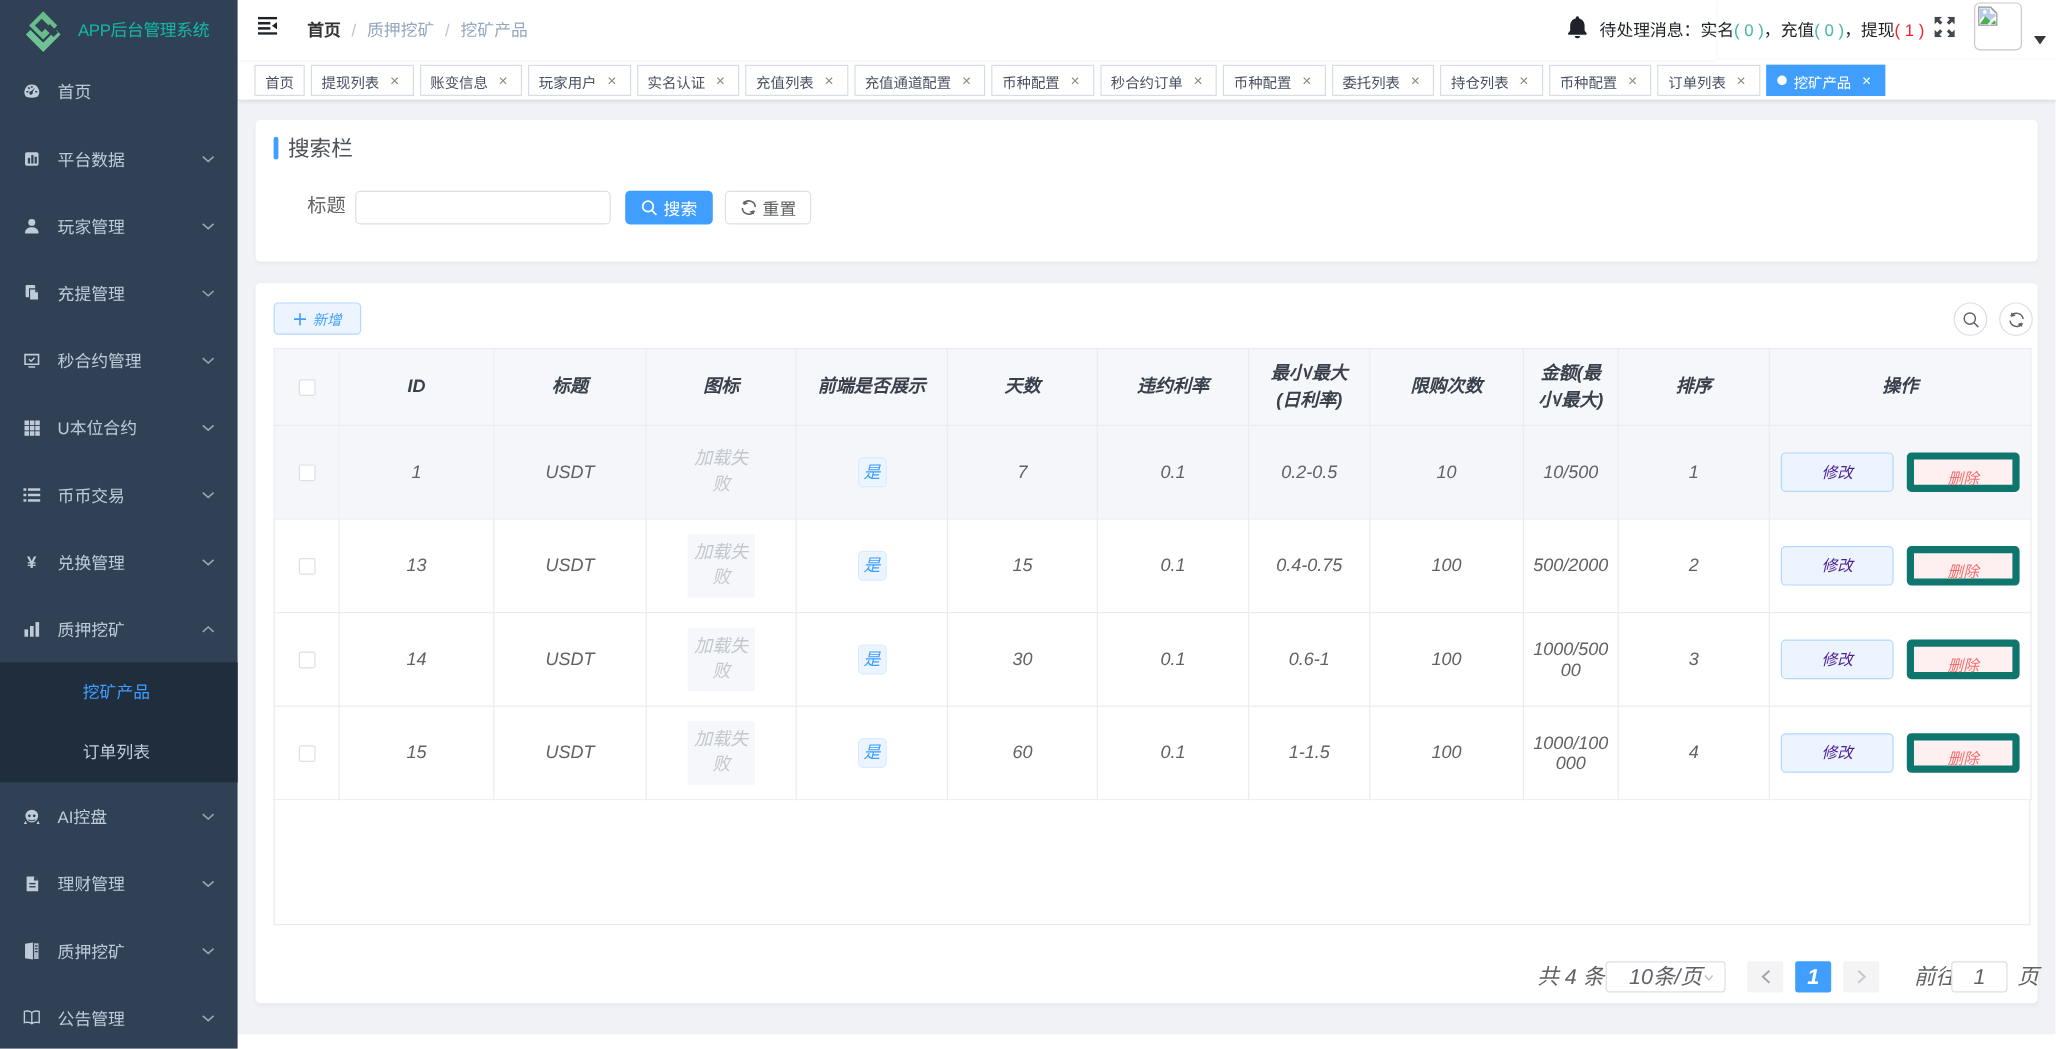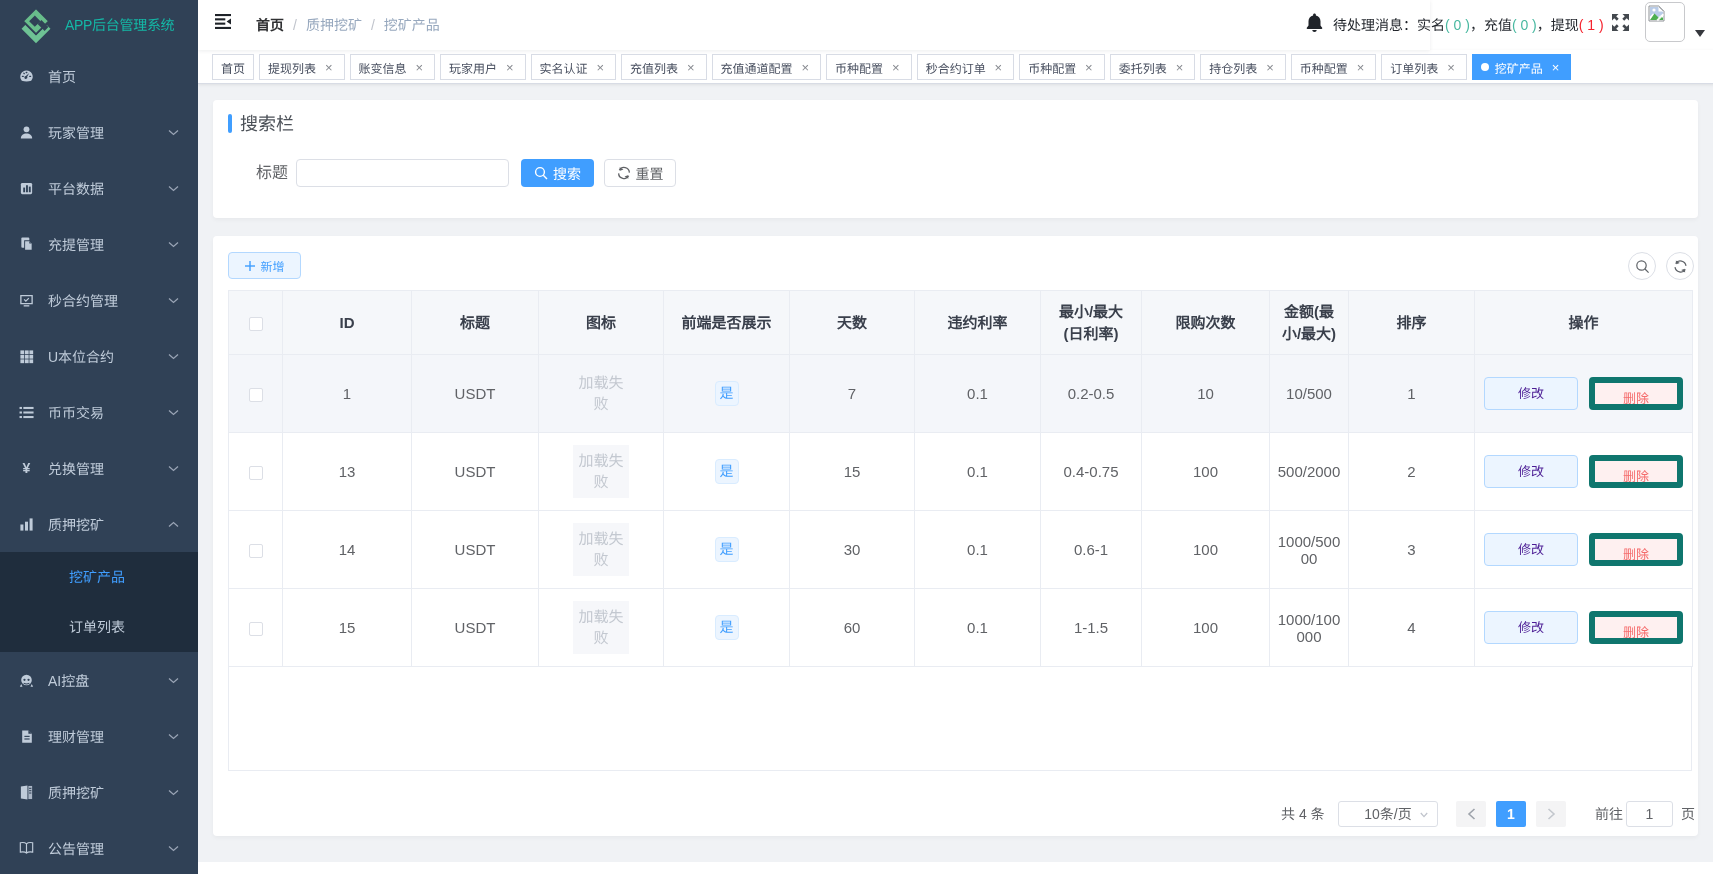--- a/index.html
+++ b/index.html
@@ -39,21 +39,21 @@
 .tag { display:inline-flex; align-items:center; height:26px; margin:4px 0 0 5px; padding:0 8px; border:1px solid #d8dce5; background:#fff; color:#495060; font-size:12px; vertical-align:top; }
 .tag .x { margin-left:6px; width:13.5px; text-align:center; font-size:13px; color:#86898f; font-family:"Liberation Sans",sans-serif; }
 .tag.active { background:#409eff; border-color:#409eff; color:#fff; }
 .tag.active .dot { width:8px; height:8px; border-radius:50%; background:#fff; margin-right:6px; }
 .tag.active .x { color:#fff; }
 
 
 .content-bg { position:absolute; left:198px; top:84px; width:1515px; height:778px; background:#f0f2f5; }
 .card { position:absolute; background:#fff; border-radius:4px; box-shadow:0 2px 4px rgba(0,0,0,.04); }
 .card1 { left:213px; top:100px; width:1485px; height:118px; }
-.card2 { left:213px; top:236px; width:1485px; height:600px; }
+.card2 { left:213px; top:236px; width:1485px; height:600px;font-style:italic; }
 
 .tbar { position:absolute; left:15px; top:14px; width:4px; height:19px; border-radius:2px; background:#409eff; }
 .ttitle { position:absolute; left:27px; top:9px; font-size:18px; font-weight:500; color:#4c5158; }
 .flabel { position:absolute; left:43px; top:59px; height:28px; line-height:28px; font-size:16px; color:#606266; }
 .finput { position:absolute; left:83px; top:59px; width:213px; height:28px; border:1px solid #dcdfe6; border-radius:4px; background:#fff; }
 .btn-search { position:absolute; left:308px; top:59px; width:73px; height:28px; background:#409eff; border-radius:4px; color:#fff; font-size:14px; display:flex; align-items:center; justify-content:center; }
 .btn-reset { position:absolute; left:391px; top:59px; width:72px; height:28px; background:#fff; border:1px solid #dcdfe6; border-radius:4px; color:#606266; font-size:14px; display:flex; align-items:center; justify-content:center; }
 .btn-search svg, .btn-reset svg { margin-right:5px; }
 
 .btn-add { position:absolute; left:15px; top:16px; width:73px; height:27px; background:#ecf5ff; border:1px solid #b3d8ff; border-radius:4px; color:#409eff; font-size:12px; display:flex; align-items:center; justify-content:center; }
@@ -70,21 +70,21 @@
 .ckb { display:inline-block; width:14px; height:14px; border:1px solid #dcdfe6; border-radius:2px; background:#fff; vertical-align:middle; }
 .imgfail { display:inline-block; width:56px; height:53px; background:#f6f7fa; color:#c3c8d0; font-size:15px; line-height:21px; padding-top:5px; }
 tr.hov .imgfail { background:transparent; }
 .tag-yes { display:inline-block; width:24px; height:25px; line-height:23px; background:#ecf5ff; border:1px solid #d9ecff; border-radius:4px; color:#409eff; font-size:14px; }
 .ops { display:flex; align-items:center; justify-content:center; gap:11px; }
 .btn-edit { width:94px; height:33px; line-height:31px; background:#ecf5ff; border:1px solid #b3d8ff; border-radius:4px; color:#4c1d95; font-size:13px; }
 .btn-del { width:94px; height:33px; line-height:31px; background:#fef0f0; border:6px solid #0f766e; border-radius:4px; color:#f56c6c; font-size:13px; }
 .empty-box { position:absolute; left:15px; top:431px; width:1464px; height:104px; border-left:1px solid #e9ecf2; border-right:1px solid #e9ecf2; border-bottom:1px solid #e9ecf2; background:#fff; }
 
 
-.pg { position:absolute; font-size:14px; color:#606266; }
+.pg { position:absolute; font-size:18px; color:#606266; }
 .pg-total { left:1068px; top:565px; line-height:26px; }
 .pg-size { left:1125px; top:565px; width:100px; height:26px; border:1px solid #dcdfe6; border-radius:3px; background:#fff; text-align:center; line-height:24px; }
 .pg-size .cv { position:absolute; right:9px; top:9px; width:8px; height:8px; }
 .pg-prev { left:1243px; top:565px; width:30px; height:26px; background:#f4f4f5; border-radius:2px; text-align:center; line-height:26px; color:#b4b8bf; font-size:13px; }
 .pg-cur { left:1283px; top:565px; width:30px; height:26px; background:#409eff; border-radius:2px; text-align:center; line-height:26px; color:#fff; font-weight:bold; }
 .pg-next { left:1323px; top:565px; width:30px; height:26px; background:#f4f4f5; border-radius:2px; text-align:center; line-height:26px; color:#c3c7cd; font-size:13px; }
 .pg-go { left:1382px; top:565px; line-height:26px; }
 .pg-input { left:1413px; top:565px; width:47px; height:26px; border:1px solid #dcdfe6; border-radius:3px; background:#fff; text-align:center; line-height:24px; }
 .pg-ye { left:1468px; top:565px; line-height:26px; }
 </style>
@@ -113,39 +113,39 @@
                 <rect x="7" y="3" width="2" height="1.4" rx="0.6"></rect>
                 <path d="M10.9 4.3 L8.7 8.2 a1.6 1.6 0 1 1-1.4-0.8 z"></path>
               </g>
             </svg>
           </span>
           <span>首页</span>
         </div>
         <div class="menu-item">
           <span class="mi">
             <svg width="15" height="15" viewBox="0 0 16 16">
-              <circle cx="8" cy="4.6" r="3.1" fill="#bfcbd9"></circle>
-              <path fill="#bfcbd9" d="M2 14c0-3.2 2.7-5 6-5s6 1.8 6 5v0.4H2z"></path>
-            </svg>
-          </span>
-          <span>玩家管理</span>
-          <svg class="arrow" width="11" height="7" viewBox="0 0 11 7">
-            <path fill="none" stroke="#99a4b5" stroke-width="1.3" d="M1 1.5 L5.5 5.5 L10 1.5"></path>
-          </svg>
-        </div>
-        <div class="menu-item">
-          <span class="mi">
-            <svg width="15" height="15" viewBox="0 0 16 16">
               <rect x="2" y="2" width="12" height="12" rx="1.5" fill="#bfcbd9"></rect>
               <rect x="4.5" y="7" width="2" height="5" fill="#304156"></rect>
               <rect x="7.5" y="4.5" width="2" height="7.5" fill="#304156"></rect>
               <rect x="10.5" y="6" width="2" height="6" fill="#304156"></rect>
             </svg>
           </span>
           <span>平台数据</span>
+          <svg class="arrow" width="11" height="7" viewBox="0 0 11 7">
+            <path fill="none" stroke="#99a4b5" stroke-width="1.3" d="M1 1.5 L5.5 5.5 L10 1.5"></path>
+          </svg>
+        </div>
+        <div class="menu-item">
+          <span class="mi">
+            <svg width="15" height="15" viewBox="0 0 16 16">
+              <circle cx="8" cy="4.6" r="3.1" fill="#bfcbd9"></circle>
+              <path fill="#bfcbd9" d="M2 14c0-3.2 2.7-5 6-5s6 1.8 6 5v0.4H2z"></path>
+            </svg>
+          </span>
+          <span>玩家管理</span>
           <svg class="arrow" width="11" height="7" viewBox="0 0 11 7">
             <path fill="none" stroke="#99a4b5" stroke-width="1.3" d="M1 1.5 L5.5 5.5 L10 1.5"></path>
           </svg>
         </div>
         <div class="menu-item">
           <span class="mi">
             <svg width="15" height="16" viewBox="0 0 16 16">
               <rect x="2.5" y="1" width="8.5" height="11" rx="1" fill="#bfcbd9"></rect>
               <path fill="#304156" d="M5.5 4 h8 v11 h-8 z"></path>
               <path fill="#bfcbd9" d="M6.5 5 h4.5 l2.5 2.5 v6.5 h-7 z"></path>

